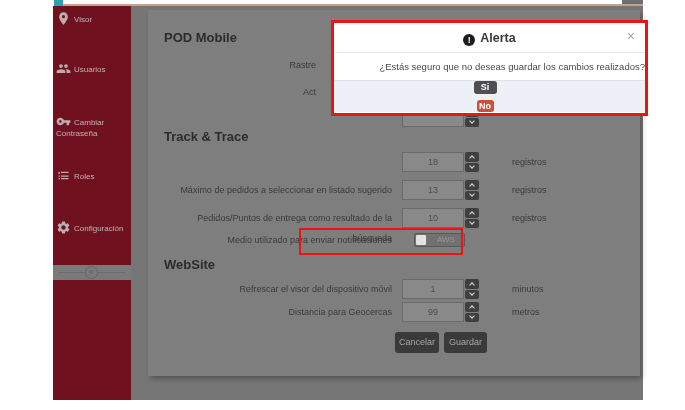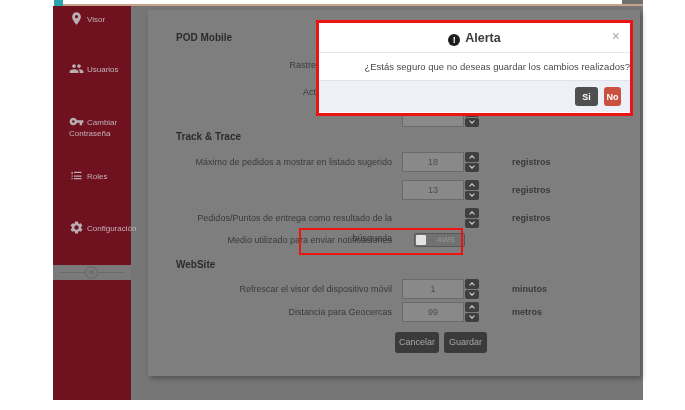--- a/index.html
+++ b/index.html
@@ -9,79 +9,79 @@
     font-family:"Liberation Sans", sans-serif; background:#ffffff;
   }
   
   .scroll-frag { position:absolute; left:622px; top:0; width:21px; height:13px; background:#6f6f6f; }
   .tan-line   { position:absolute; left:54px; top:4px; width:589px; height:2px; background:#c7a18b; z-index:2; }
   .teal-chip  { position:absolute; left:54px; top:0; width:9px; height:6px; background:#29a3ac; z-index:3; }
   .page-bg    { position:absolute; left:131px; top:6px; width:512px; height:394px; background:#767676; }
 
   
   .sidebar { position:absolute; left:53px; top:6px; width:78px; height:394px; background:#701120; z-index:4; }
-  .side-item { position:absolute; left:6px; width:78px; padding-left:10px; color:#c0b4b7; font-size:8px; line-height:10px; cursor:pointer; }
+  .side-item { position:absolute; left:0; width:78px; padding-left:3px; color:#c0b4b7; font-size:8px; line-height:10px; cursor:pointer; }
   .side-item svg { width:15px; height:15px; vertical-align:-4px; fill:#b9aeb1; margin-right:3px; }
   .collapse-band { position:absolute; left:0; top:259px; width:78px; height:15px; background:#7a7a7a; }
   .band-line { position:absolute; left:6px; right:6px; top:7px; height:1px; background:#6b6b6b; }
   .collapse-circle {
     position:absolute; left:32px; top:1px; width:13px; height:13px; border:1px solid #666666;
     border-radius:50%; background:#7a7a7a; color:#5e5e5e; font-size:9px; line-height:11px;
     text-align:center; cursor:pointer;
   }
 
   
   .card { position:absolute; left:148px; top:10px; width:492px; height:366px; background:#7e7e7e;
           box-shadow:2px 3px 5px rgba(0,0,0,0.28); z-index:1; }
-  .sec-title { position:absolute; left:28px; font-size:10px; font-weight:bold; color:#2c2c2c; line-height:10px;text-align:right; }
+  .sec-title { position:absolute; left:16px; font-size:13px; font-weight:bold; color:#2c2c2c; line-height:10px;text-align:right; }
   .trunc { position:absolute; left:58px; width:110px; text-align:right; font-size:9px; color:#3a3a3a; line-height:10px; }
 
   .row { position:absolute; left:0; width:492px; height:20px; }
   .row-label { position:absolute; left:10px; width:234px; text-align:right; font-size:9px; color:#3a3a3a; line-height:20px; }
   .num-input {
     position:absolute; left:254px; top:0; width:62px; height:20px; background:#898989;
     border:1px solid #6a6a6a; text-align:center; font-size:9px; color:#4d4d4d; line-height:18px;
   }
   .spinner { position:absolute; left:317px; top:0; width:14px; height:20px; }
   .spin-btn { position:absolute; left:0; width:14px; height:9.5px; background:#3f3f3f; border-radius:2px; cursor:pointer; }
   .spin-btn.up { top:0; } .spin-btn.dn { top:10.5px; }
   .chev { position:absolute; left:4.5px; width:4px; height:4px; border-left:1.5px solid #dddddd; border-bottom:1.5px solid #dddddd; }
   .chev.u { top:3.5px; transform:rotate(135deg); }
   .chev.d { top:1.8px; transform:rotate(-45deg); }
-  .row-unit { position:absolute; left:364px; font-size:9px; color:#3a3a3a; line-height:20px;font-weight:bold; }
+  .row-unit { position:absolute; left:364px; font-size:9px; color:#3a3a3a; line-height:20px; }
 
   .toggle { position:absolute; left:254px; top:3px; width:51px; height:14px; background:#717171;
             border:1px solid #585858; border-radius:2px; cursor:pointer;margin-left:12px; }
   .knob { position:absolute; left:1px; top:1px; width:10px; height:10px; background:#e3e3e3; border-radius:1px; }
   .toggle-text { position:absolute; left:13px; right:0; top:0; text-align:center; font-size:8px; color:#989898; line-height:12px; }
 
   .btn-dark {
     position:absolute; top:322px; height:21px; background:#3a3a3a; color:#a7a7a7; font-size:9px;
     border:none; border-radius:3px; text-align:center; line-height:21px; cursor:pointer;
     font-family:"Liberation Sans", sans-serif;
   }
   .btn-cancel { left:247px; width:44px; }
   .btn-save { left:296px; width:43px;text-align:center; }
 
   
   .aws-annotation { position:absolute; left:299px; top:228px; width:164px; height:27px;
                     border:2px solid #ec1313; z-index:15; pointer-events:none; }
 
   
-  .modal { position:absolute; left:316px; top:20px; width:317px; height:96px; background:#ffffff;
+  .modal { position:absolute; left:331px; top:20px; width:317px; height:96px; background:#ffffff;
            border:3px solid #ec1313; z-index:20; }
   .modal-header { position:relative; height:30px; border-bottom:1px solid #e6e6e6; }
   .modal-title { text-align:center; font-size:12.5px; font-weight:bold; color:#3a3a3a; line-height:30px; }
   .alert-badge { display:inline-block; width:12px; height:12px; border-radius:50%; background:#1d1d1d;
                  color:#ffffff; font-size:9px; font-weight:bold; line-height:12px; text-align:center;
                  vertical-align:-1px; margin-right:5px; }
   .modal-close { position:absolute; right:10px; top:6px; font-size:14px; color:#a8a8a8; cursor:pointer; line-height:14px; }
   .modal-body { height:27px; font-size:9.5px; color:#4a4a4a; text-align:right; line-height:27px; }
   .modal-footer { height:32px; background:#edf0f6; border-top:1px solid #dfe3ea;
-                  display:flex; justify-content:flex-end; align-items:center; gap:6px; padding-right:9px; }
+                  display:flex; justify-content:flex-end; align-items:center; gap:6px; padding-right:9px;flex-direction:column; }
   .btn-si, .btn-no { height:19px; border:none; border-radius:3px; color:#ffffff; font-size:9px; font-weight:bold;
                      cursor:pointer; font-family:"Liberation Sans", sans-serif; }
   .btn-si { width:23px; background:#4f4f4f; }
   .btn-no { width:17px; background:#ca5140; }
 </style>
 </head>
 <body>
 
 <div class="canvas">
   <div class="scroll-frag"></div>
@@ -134,48 +134,49 @@
           </div>
         <div class="spin-btn dn">
             <i class="chev d"></i>
           </div>
       </div>
     </div>
 
     <div class="sec-title" style="top:122px">Track &amp; Trace</div>
 
     <div class="row" style="top:142px">
-      <div class="row-label">Máximo de pedidos a mostrar en listado sugerido</div>
       <div class="num-input"><span>18</span></div>
       <div class="spinner">
         <div class="spin-btn up">
             <i class="chev u"></i>
           </div>
         <div class="spin-btn dn">
             <i class="chev d"></i>
           </div>
       </div>
       <div class="row-unit">registros</div>
     </div>
 
     <div class="row" style="top:170px">
+      <div class="row-label">Máximo de pedidos a seleccionar en listado sugerido</div>
       <div class="num-input"><span>13</span></div>
       <div class="spinner">
         <div class="spin-btn up">
             <i class="chev u"></i>
           </div>
         <div class="spin-btn dn">
             <i class="chev d"></i>
           </div>
       </div>
       <div class="row-unit">registros</div>
     </div>
 
     <div class="row" style="top:198px">
       <div class="row-label">Pedidos/Puntos de entrega como resultado de la búsqueda</div>
+      <div class="num-input"><span>10</span></div>
       <div class="spinner">
         <div class="spin-btn up">
             <i class="chev u"></i>
           </div>
         <div class="spin-btn dn">
             <i class="chev d"></i>
           </div>
       </div>
       <div class="row-unit">registros</div>
     </div>

